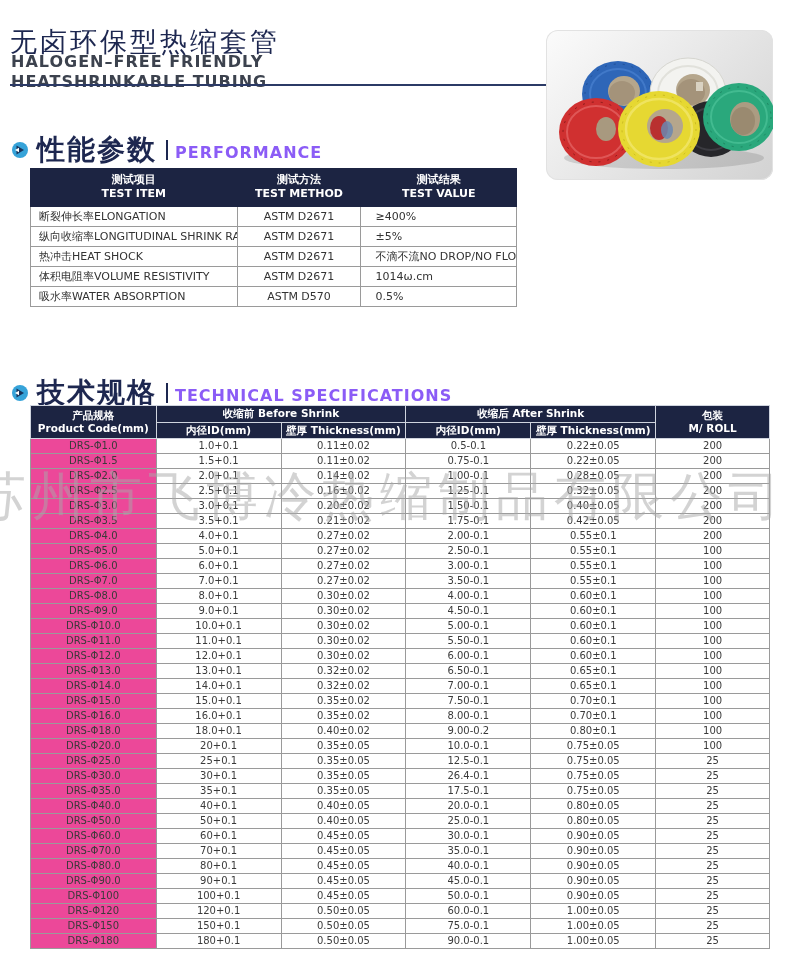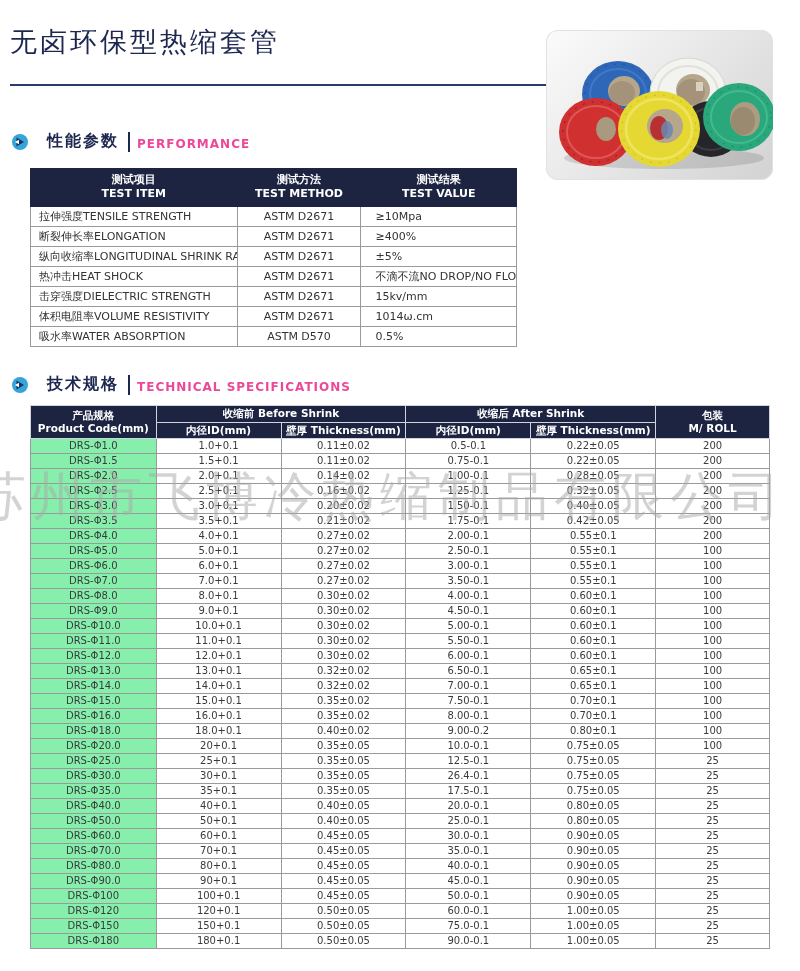--- a/index.html
+++ b/index.html
@@ -26,23 +26,23 @@
   
   .photo-card{
     position:absolute;left:546px;top:30px;width:227px;height:150px;
     border-radius:12px;overflow:hidden;
     background:linear-gradient(135deg,#fbfbfb 0%,#e9e9e9 45%,#d2d2d2 100%);
     box-shadow:0 0 0 1px #e2e2e2 inset;
   }
 
   
   .sec-head{position:absolute;display:flex;align-items:center;}
-  .sec-head .sec-cn{font-size:16px;font-weight:bold;color:#1d2750;letter-spacing:2px;margin-left:19px;}
+  .sec-head .sec-cn{font-size:28px;font-weight:bold;color:#1d2750;letter-spacing:2px;margin-left:9px;}
   .sec-head .sec-bar{width:2px;height:20px;background:#1d2750;margin:0 7px 0 9px;}
-  .sec-head .sec-en{font-size:12px;font-weight:bold;color:#ec4899;letter-spacing:1px;padding-top:4px;}
+  .sec-head .sec-en{font-size:16px;font-weight:bold;color:#8b5cf6;letter-spacing:1px;padding-top:4px;}
   .sec-perf{left:12px;top:131px;}
   .sec-spec{left:12px;top:374px;}
 
   
   table{border-collapse:collapse;table-layout:fixed;}
   th,td{overflow:hidden;white-space:nowrap;}
 
   
   #perf-table{position:absolute;left:30px;top:168px;width:487px;}
   #perf-table th{
@@ -61,35 +61,39 @@
   #spec-table{position:absolute;left:30px;top:405px;width:740px;}
   #spec-table th{
     background:#1c2442;color:#ffffff;font-size:10.5px;font-weight:bold;
     border:1px solid #cfd4de;padding:1px 0;line-height:1.3;margin-top:10px;
   }
   #spec-table thead{border:1px solid #1c2442;}
   #spec-table td{
     border:1px solid #9a9a9a;font-size:10px;color:#3a3a3a;
     height:14px;line-height:14px;text-align:center;padding:0;
   }
-  #spec-table td:first-child{background:#86efac;margin-left:24px;}
+  #spec-table td:first-child{background:#ec4899;margin-left:24px;}
 
   
   .watermark{
     position:absolute;left:-26px;top:462px;z-index:5;pointer-events:none;
     font-size:52px;color:#a9a9a9;opacity:0.5;letter-spacing:6px;white-space:nowrap;
     font-weight:normal;
   }
 </style>
 </head>
 <body>
 
 <div class="page">
 
   <h1 class="title-cn">无卤环保型热缩套管</h1>
+  <div class="subtitle">
+    <div>HALOGEN–FREE FRIENDLY</div>
+    <div>HEATSHRINKABLE TUBING</div>
+  </div>
   <div class="title-rule"></div>
 
   <div class="photo-card">
     <svg width="227" height="150" viewBox="0 0 227 150">
       <ellipse cx="118" cy="128" rx="100" ry="11" fill="rgba(0,0,0,0.12)"></ellipse>
 
       <g>
         <ellipse cx="72" cy="64" rx="36" ry="33" fill="#2e66b8"></ellipse>
         <ellipse cx="72" cy="64" rx="28" ry="25" fill="none" stroke="#4f86d4" stroke-width="2" opacity="0.6"></ellipse>
         <ellipse cx="72" cy="64" rx="33" ry="30" fill="none" stroke="#1d4a8e" stroke-width="1" stroke-dasharray="2 7" opacity="0.8"></ellipse>
@@ -161,43 +165,33 @@
         <th>
           <span>测试方法</span><br><span>TEST METHOD</span>
         </th>
         <th>
           <span>测试结果</span><br><span>TEST VALUE</span>
         </th>
       </tr>
     </thead>
     <tbody>
         <tr>
-          <td>拉伸强度TENSILE STRENGTH</td>
-          <td>ASTM D2671</td>
-          <td>≥10Mpa</td>
-        </tr>
-        <tr>
           <td>断裂伸长率ELONGATION</td>
           <td>ASTM D2671</td>
           <td>≥400%</td>
         </tr>
         <tr>
           <td>纵向收缩率LONGITUDINAL SHRINK RATIO</td>
           <td>ASTM D2671</td>
           <td>±5%</td>
         </tr>
         <tr>
           <td>热冲击HEAT SHOCK</td>
           <td>ASTM D2671</td>
           <td>不滴不流NO DROP/NO FLOW</td>
-        </tr>
-        <tr>
-          <td>击穿强度DIELECTRIC STRENGTH</td>
-          <td>ASTM D2671</td>
-          <td>15kv/mm</td>
         </tr>
         <tr>
           <td>体积电阻率VOLUME RESISTIVITY</td>
           <td>ASTM D2671</td>
           <td>1014ω.cm</td>
         </tr>
         <tr>
           <td>吸水率WATER ABSORPTION</td>
           <td>ASTM D570</td>
           <td>0.5%</td>

